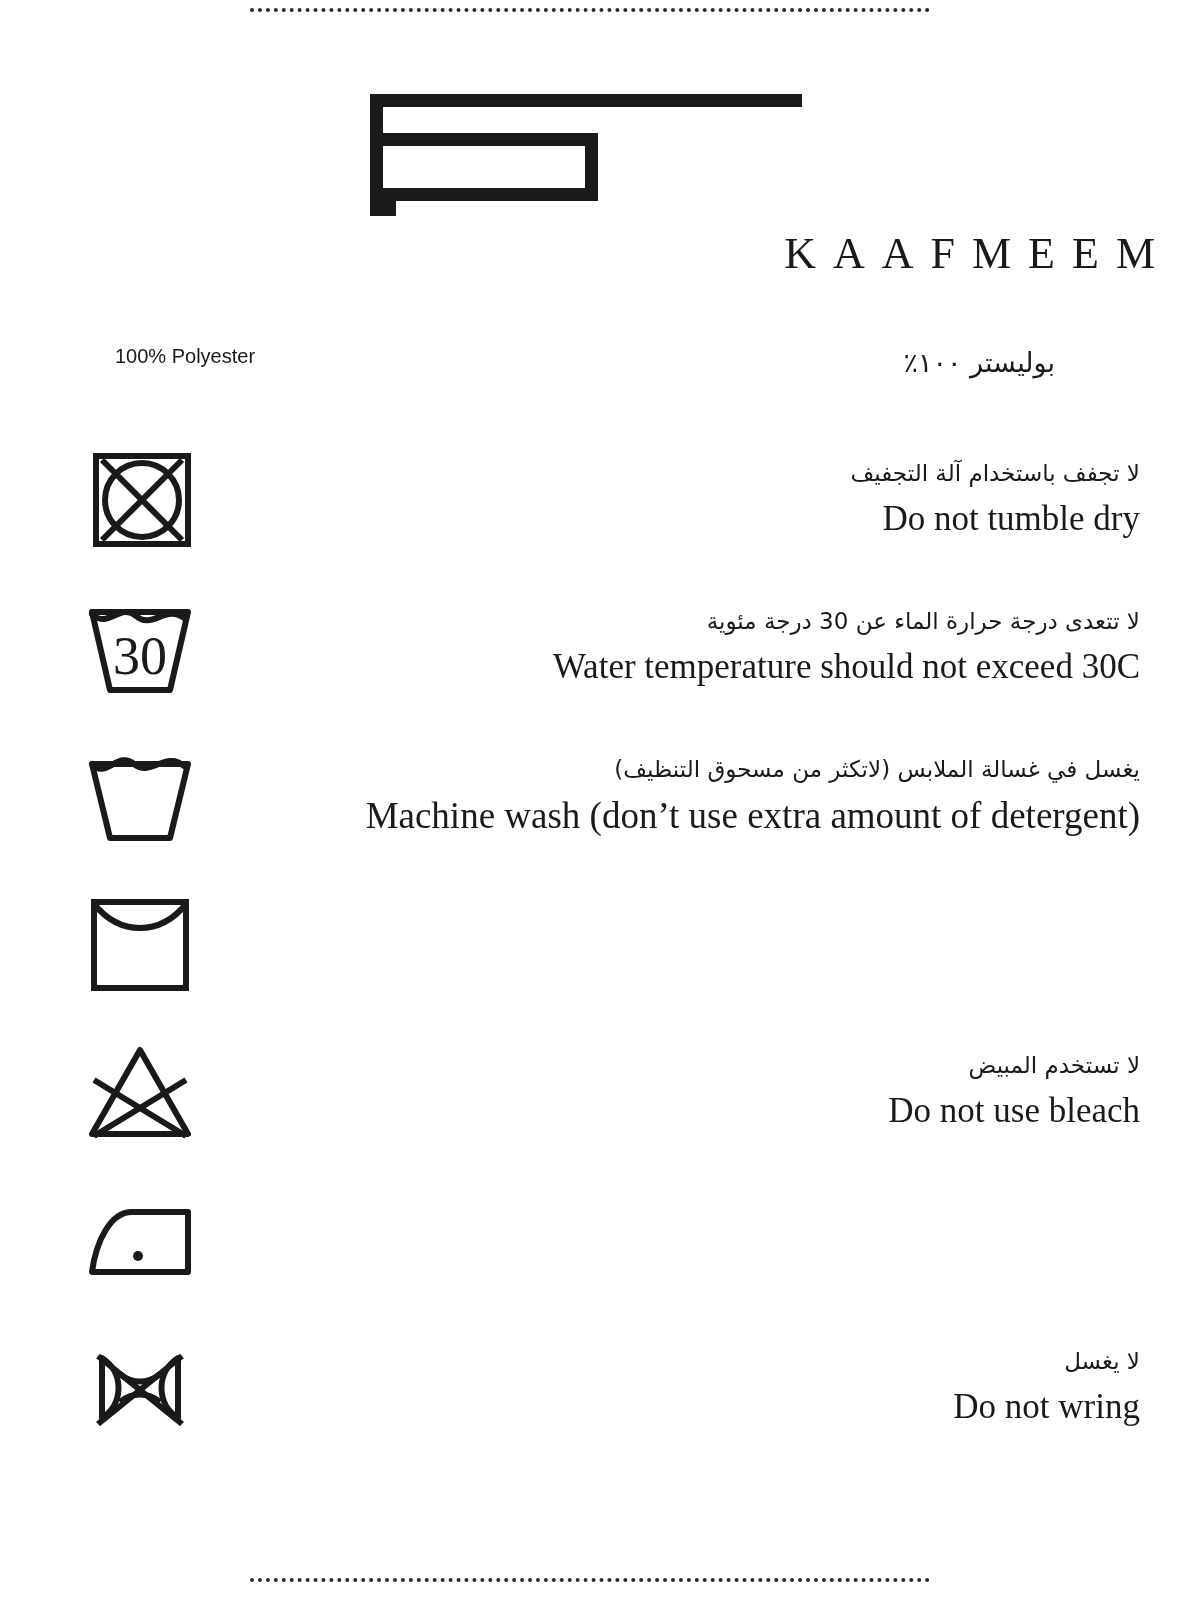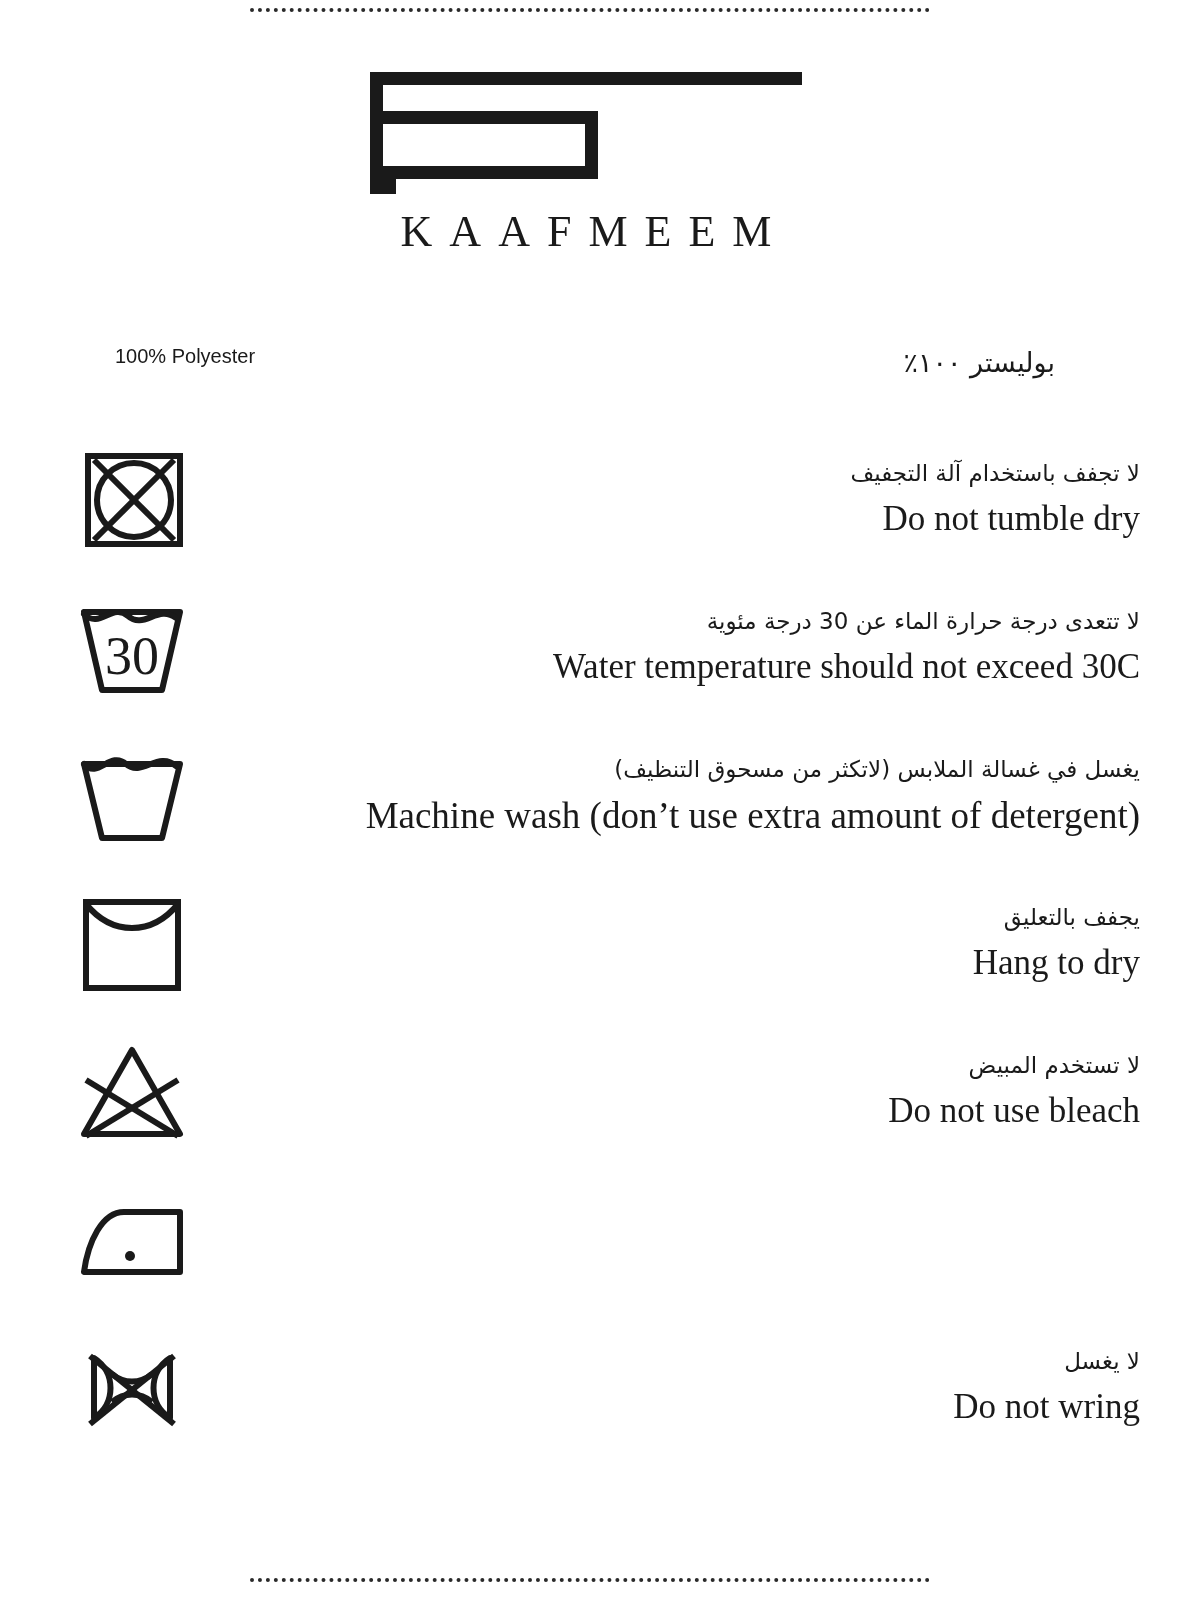--- a/index.html
+++ b/index.html
@@ -30,24 +30,24 @@
     width: 680px;
     height: 0;
     border-top: 4px dotted #2a2a2a;
   }
   .dotted-rule.top { top: 8px; }
   .dotted-rule.bottom { bottom: 18px; }
 
   
   .logo-block {
     position: absolute;
-    top: 72px;
+    top: 94px;
     left: 0;
     width: 1172px;
-    text-align: center;
+    text-align: right;
   }
   .logo-mark {
     width: 432px;
     height: 122px;
     margin: 0 auto;
     position: relative;
   }
   .logo-mark .bar {
     position: absolute;
     background: #1a1a1a;
@@ -107,21 +107,21 @@
     top: 440px;
     left: 0;
     width: 1200px;
   }
   .care-row {
     position: relative;
     height: 148px;
   }
   .care-icon {
     position: absolute;
-    left: 72px;
+    left: 80px;
     top: 6px;
     width: 130px;
     height: 120px;
   }
   .care-text {
     position: absolute;
     left: 224px;
     right: 60px;
     top: 18px;
     text-align: right;
@@ -210,24 +210,20 @@
       </div>
     </div>
 
     <div class="care-row">
       <div class="care-icon">
         <svg viewBox="0 0 120 110" width="120" height="110">
           <rect x="14" y="12" width="92" height="86" fill="none" stroke="#1a1a1a" stroke-width="6"></rect>
           <path d="M14 14 C40 46, 80 46, 106 14" fill="none" stroke="#1a1a1a" stroke-width="6"></path>
         </svg>
       </div>
-      <div class="care-text">
-        <div class="care-ar">يجفف بالتعليق</div>
-        <div class="care-en">Hang to dry</div>
-      </div>
     </div>
 
     <div class="care-row">
       <div class="care-icon">
         <svg viewBox="0 0 120 110" width="120" height="110">
           <path d="M60 12 L108 96 L12 96 Z" fill="none" stroke="#1a1a1a" stroke-width="6" stroke-linejoin="round"></path>
           <line x1="14" y1="42" x2="106" y2="98" stroke="#1a1a1a" stroke-width="6"></line>
           <line x1="106" y1="42" x2="14" y2="98" stroke="#1a1a1a" stroke-width="6"></line>
         </svg>
       </div>

